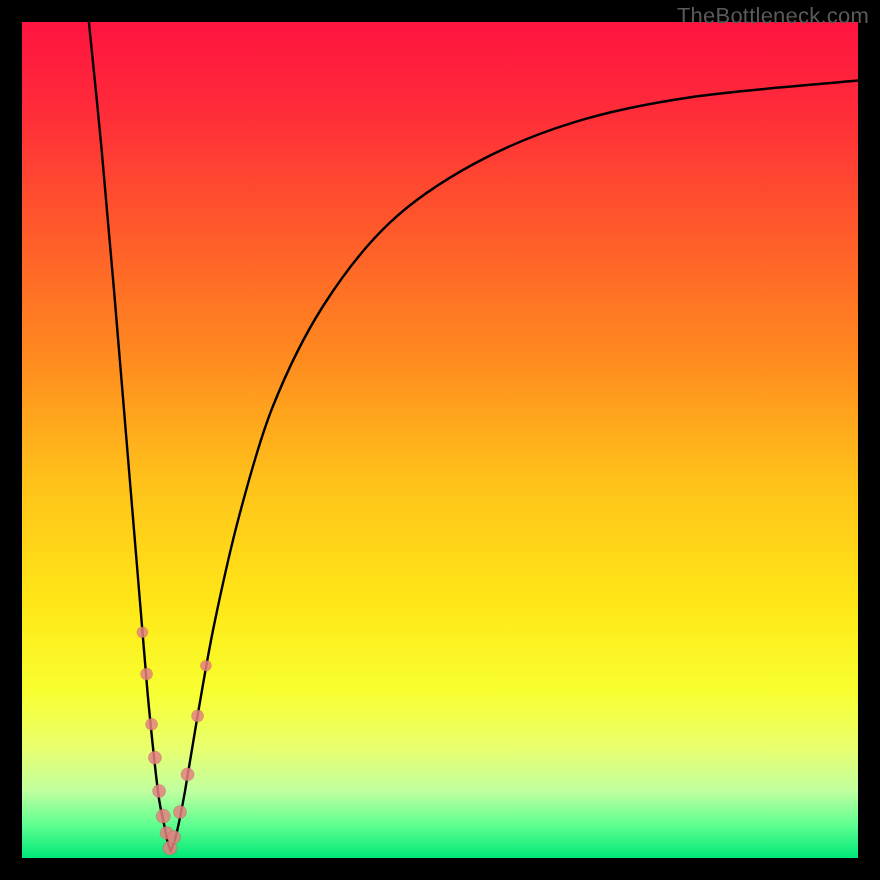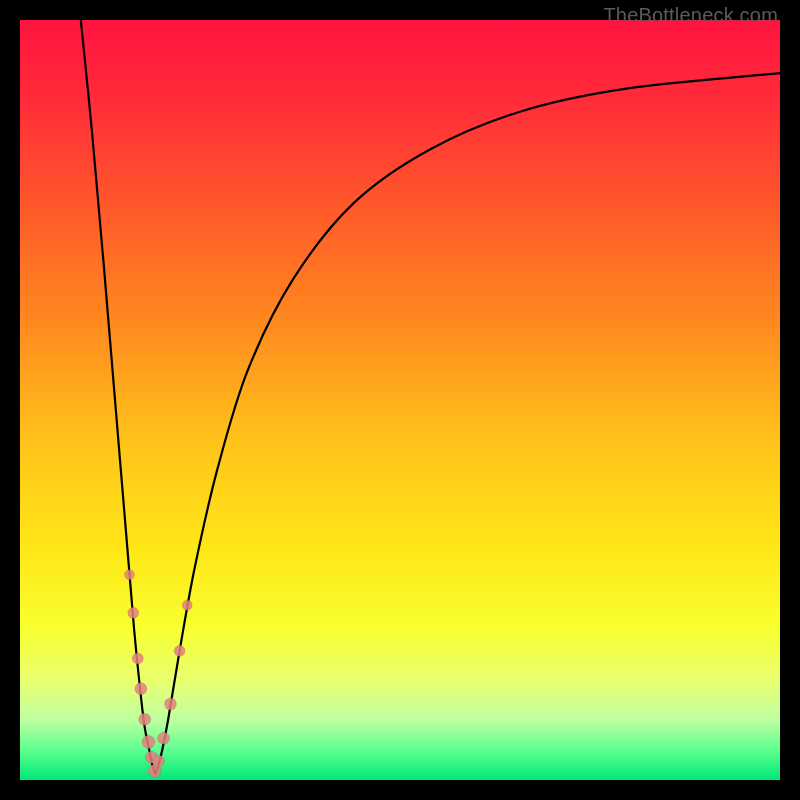--- a/index.html
+++ b/index.html
@@ -37,21 +37,21 @@
   svg.curve-layer {
     position: absolute;
     top: 0;
     left: 0;
     width: 100%;
     height: 100%;
   }
   .watermark {
     position: absolute;
     top: 4px;
-    right: 22px;
+    right: 10px;
     font-size: 20px;
     color: #5b5b5b;
     font-weight: 500;
     letter-spacing: 0.2px;
     user-select: none;
   }
   .marker {
     fill: #e58080;
     fill-opacity: 0.85;
     stroke: rgba(120,40,40,0.3);

